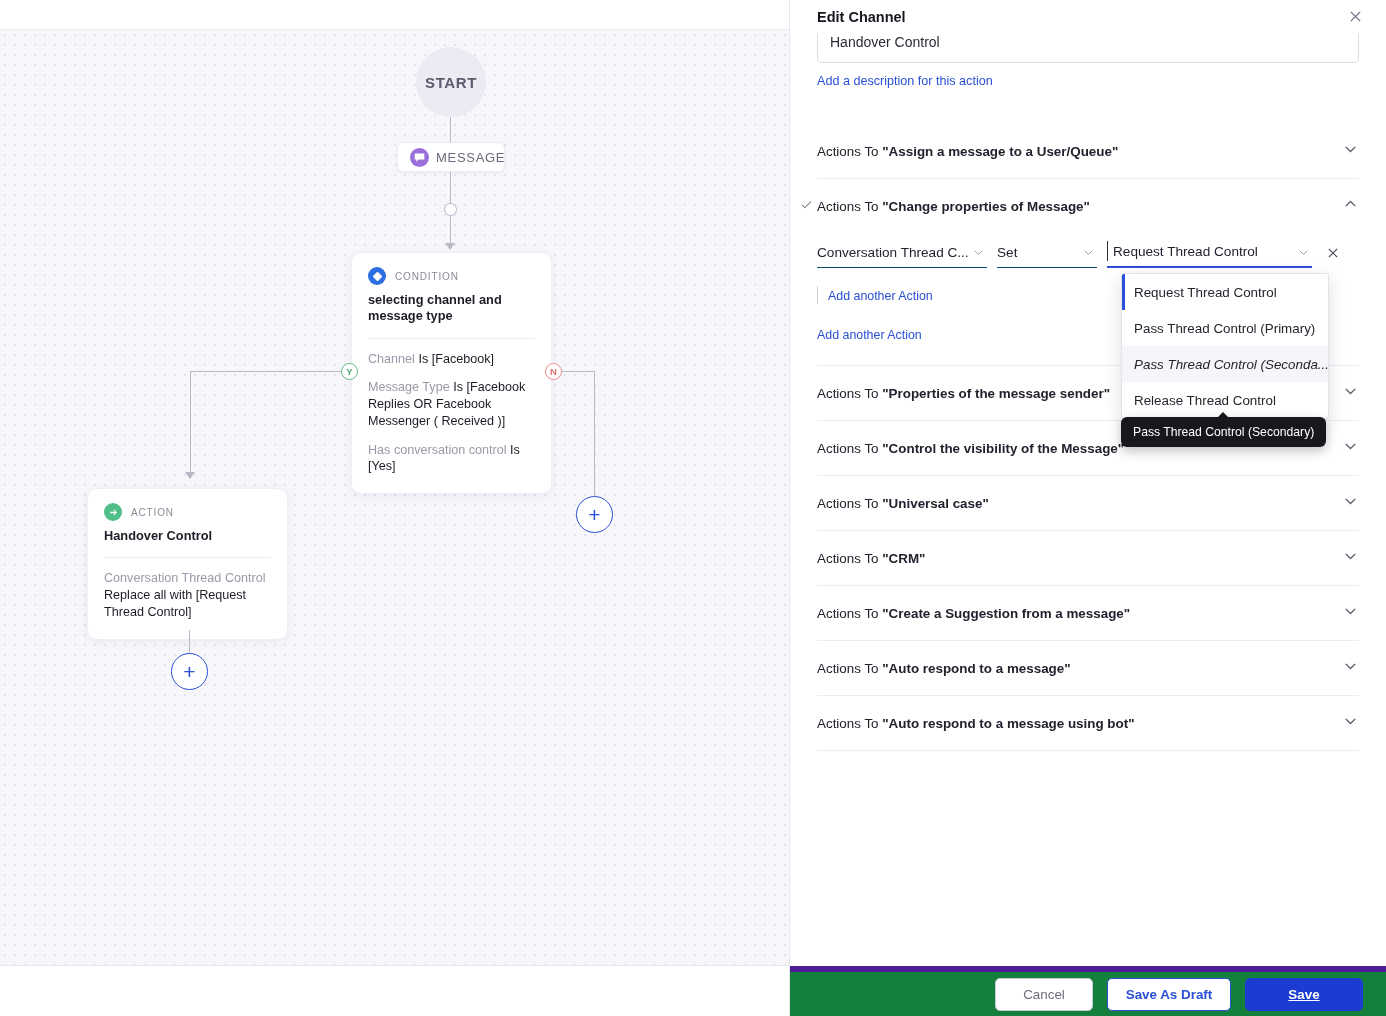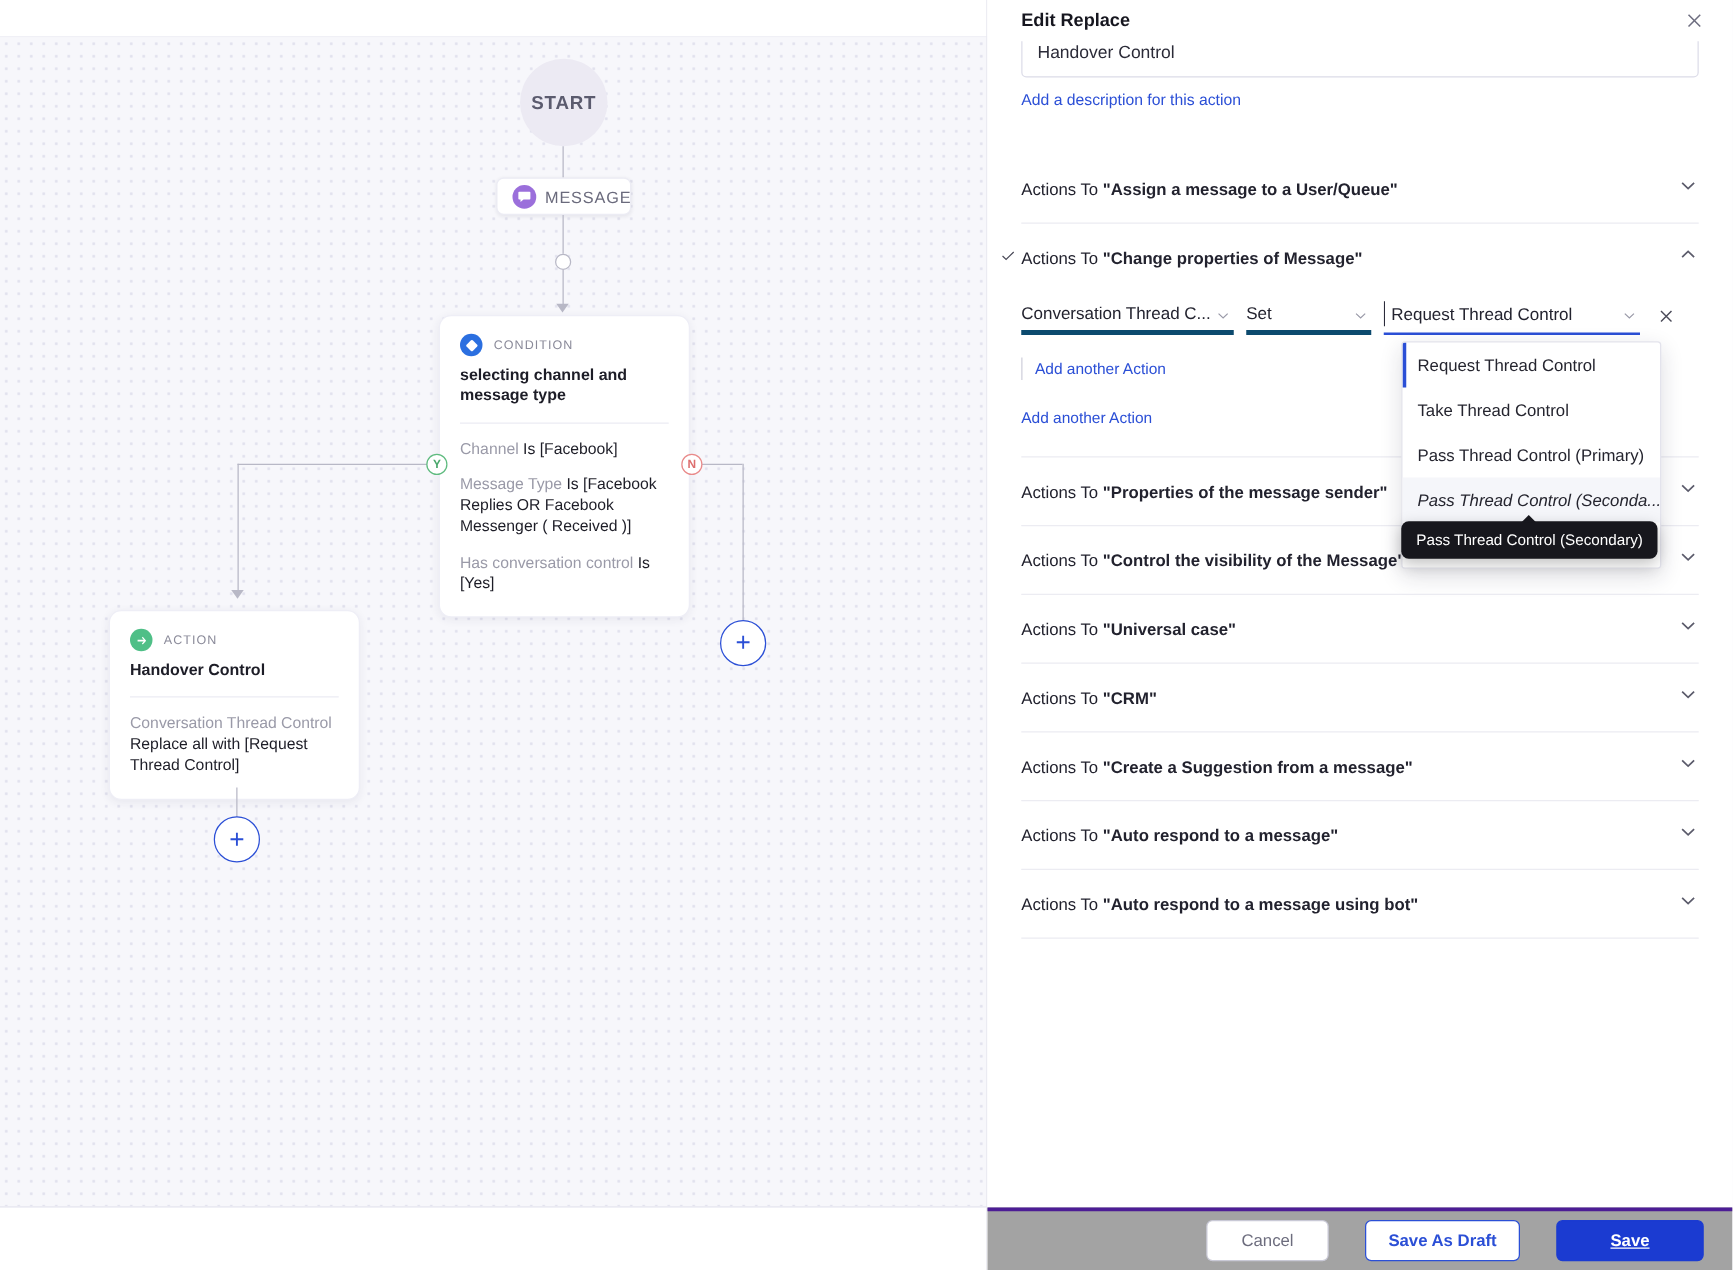--- a/index.html
+++ b/index.html
@@ -168,21 +168,21 @@
   .acc-label b { font-weight: 700; }
   .acc-chev {
     position: absolute; right: 0; top: 50%; transform: translateY(-50%);
     color: #5b5b6b;
   }
   .acc-sep { height: 1px; background: #ececf2; }
   .acc-body { padding: 4px 0 22px 0; }
 
   .action-row { display: flex; align-items: flex-start; gap: 10px; position: relative; }
   .sel {
-    position: relative; border-bottom: 4px solid #0c4a6e; height: 31px;
+    position: relative; border-bottom: 1px solid #0c4a6e; height: 31px;
     display: flex; align-items: center; padding-right: 16px;
     font-size: 13.6px; color: #23232f; cursor: pointer; white-space: nowrap;
     overflow: hidden;
   }
   .sel .cv { position: absolute; right: 2px; top: 9px; color: #9a9aa8; }
   .sel-attr { width: 170px; }
   .sel-op { width: 100px; }
   .sel-val {
     width: 205px; border-bottom: 2px solid #2b4fd6; position: relative;
   }
@@ -218,23 +218,23 @@
     border-left: 6px solid transparent; border-right: 6px solid transparent;
     border-bottom: 6px solid #17171d;
   }
 
   .add-link { color: #2b4fd6; font-size: 12.4px; cursor: pointer; display:inline-block; }
   .add-inline { margin-top: 18px; padding-left: 10px; border-left: 1px solid #cfcfdc; }
   .add-outer { margin-top: 21px; }
 
   
   #panel-foot {
-    flex: 0 0 auto; height: 50px; border-top: 3px solid #4c1d95;
+    flex: 0 0 auto; height: 50px; border-top: 6px solid #4c1d95;
     display: flex; align-items: center; justify-content: flex-end;
-    gap: 29px; padding: 0 23px; background: #a3a3a3;
+    gap: 14px; padding: 0 23px; background: #15803d;
   }
   .btn { height: 33px; border-radius: 5px; font-size: 13.4px; font-weight: 700;
          display:flex; align-items:center; justify-content:center; cursor:pointer;
          font-family: "Liberation Sans", sans-serif; }
   .btn-cancel { width: 98px; border: 1px solid #c9c9d6; background:#fff; color:#6d6d7e; font-weight:400;}
   .btn-draft  { width: 124px; border: 1px solid #2b4fd6; background:#fff; color:#2b4fd6; }
   .btn-save   { width: 118px; border: 1px solid #1b3bd1; background:#1b3bd1; color:#fff;text-decoration:underline; }
 </style>
 </head>
 <body>
@@ -325,21 +325,21 @@
       <span>+</span>
     </div>
     <div class="plus-btn" style="left:576px; top:496px;">
       <span>+</span>
     </div>
   </div>
 
   <div id="panel">
 
     <div id="panel-head">
-      <span class="title">Edit Replace</span>
+      <span class="title">Edit Channel</span>
       <span id="panel-close">
         <svg width="15" height="15" viewBox="0 0 16 16">
             <path stroke="currentColor" stroke-width="1.3" d="M3 3l10 10M13 3L3 13"></path>
           </svg>
       </span>
     </div>
 
     <div id="panel-body">
 
       <input class="name-input" value="Handover Control" style="">
@@ -402,21 +402,20 @@
                 </span>
               </div>
               <div class="row-x">
                 <svg width="14" height="14" viewBox="0 0 16 16">
                     <path stroke="currentColor" stroke-width="1.3" d="M3.2 3.2l9.6 9.6M12.8 3.2l-9.6 9.6"></path>
                   </svg>
               </div>
 
               <div class="dd">
                 <div class="dd-item sel-first">Request Thread Control</div>
-                <div class="dd-item">Take Thread Control</div>
                 <div class="dd-item">Pass Thread Control (Primary)</div>
                 <div class="dd-item hovered">Pass Thread Control (Seconda...</div>
                 <div class="dd-item">Release Thread Control</div>
               </div>
               <div class="dd-tip">Pass Thread Control (Secondary)</div>
             </div>
 
             <div class="add-inline">
               <span class="add-link">Add another Action</span>
             </div>

